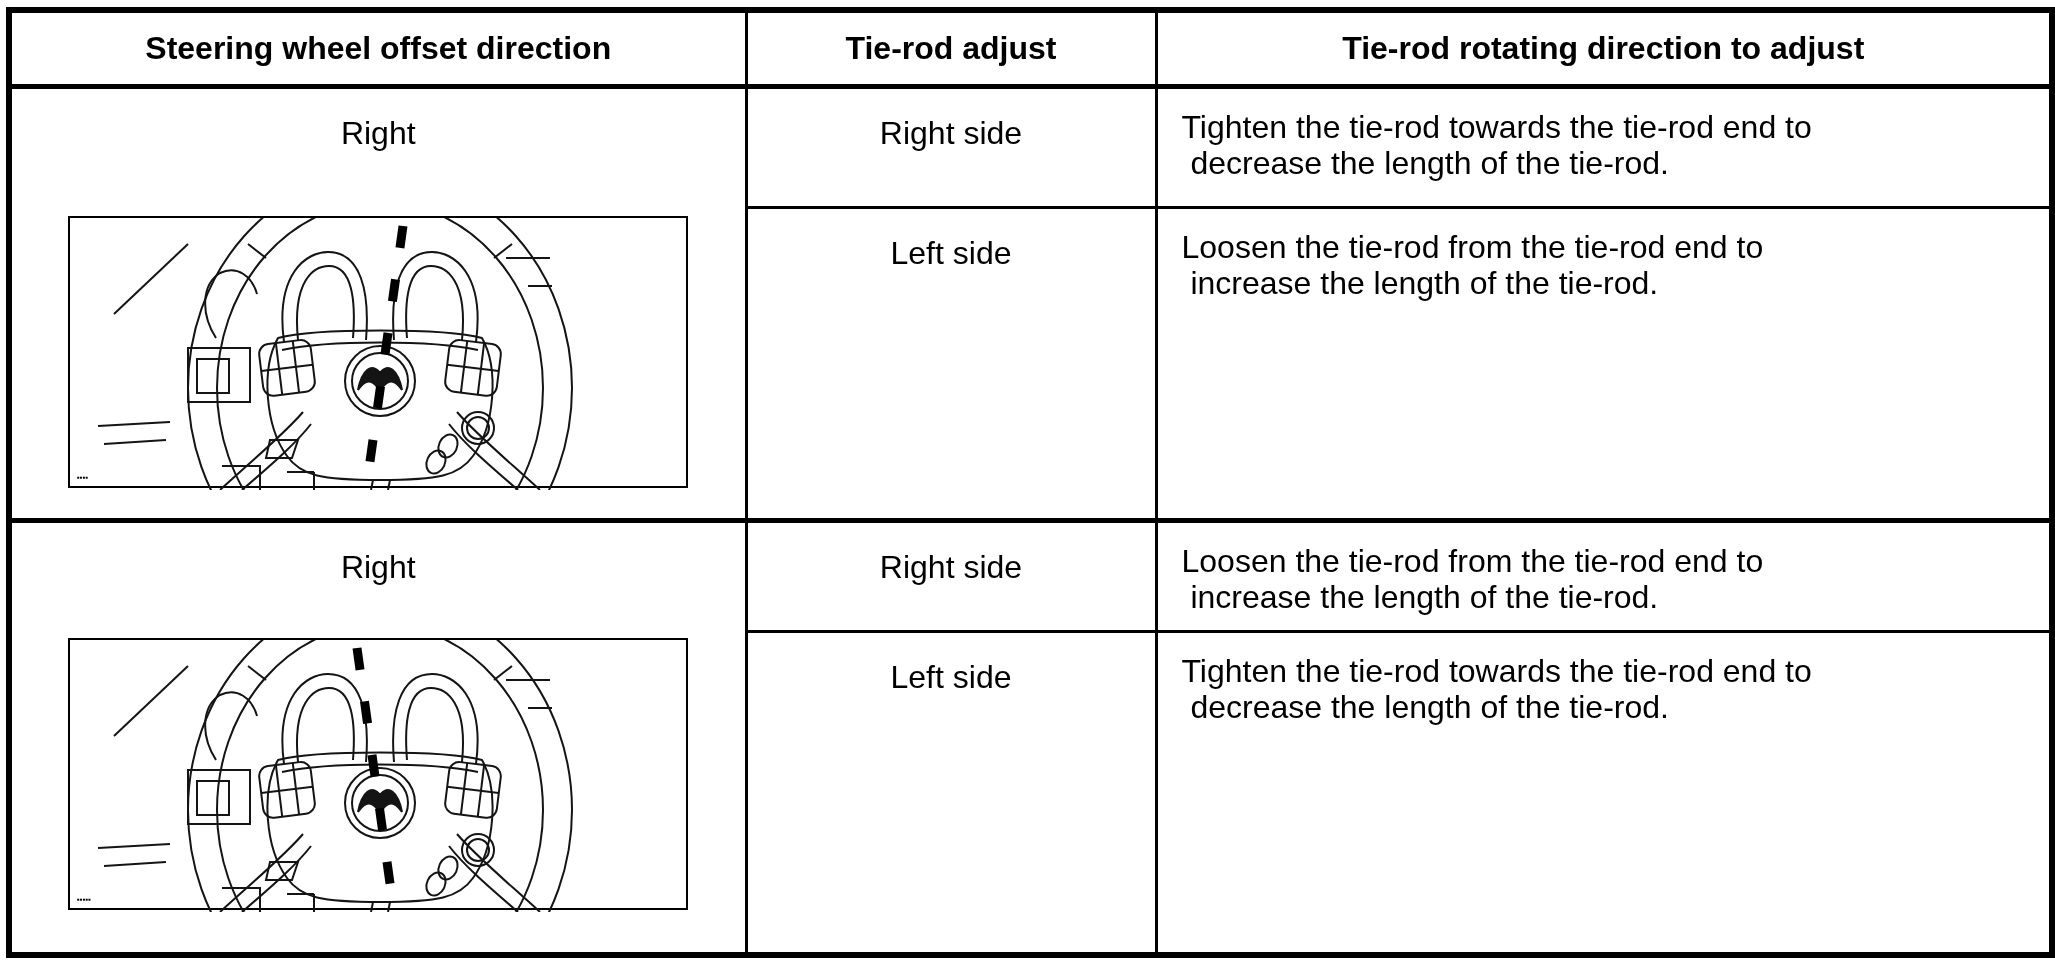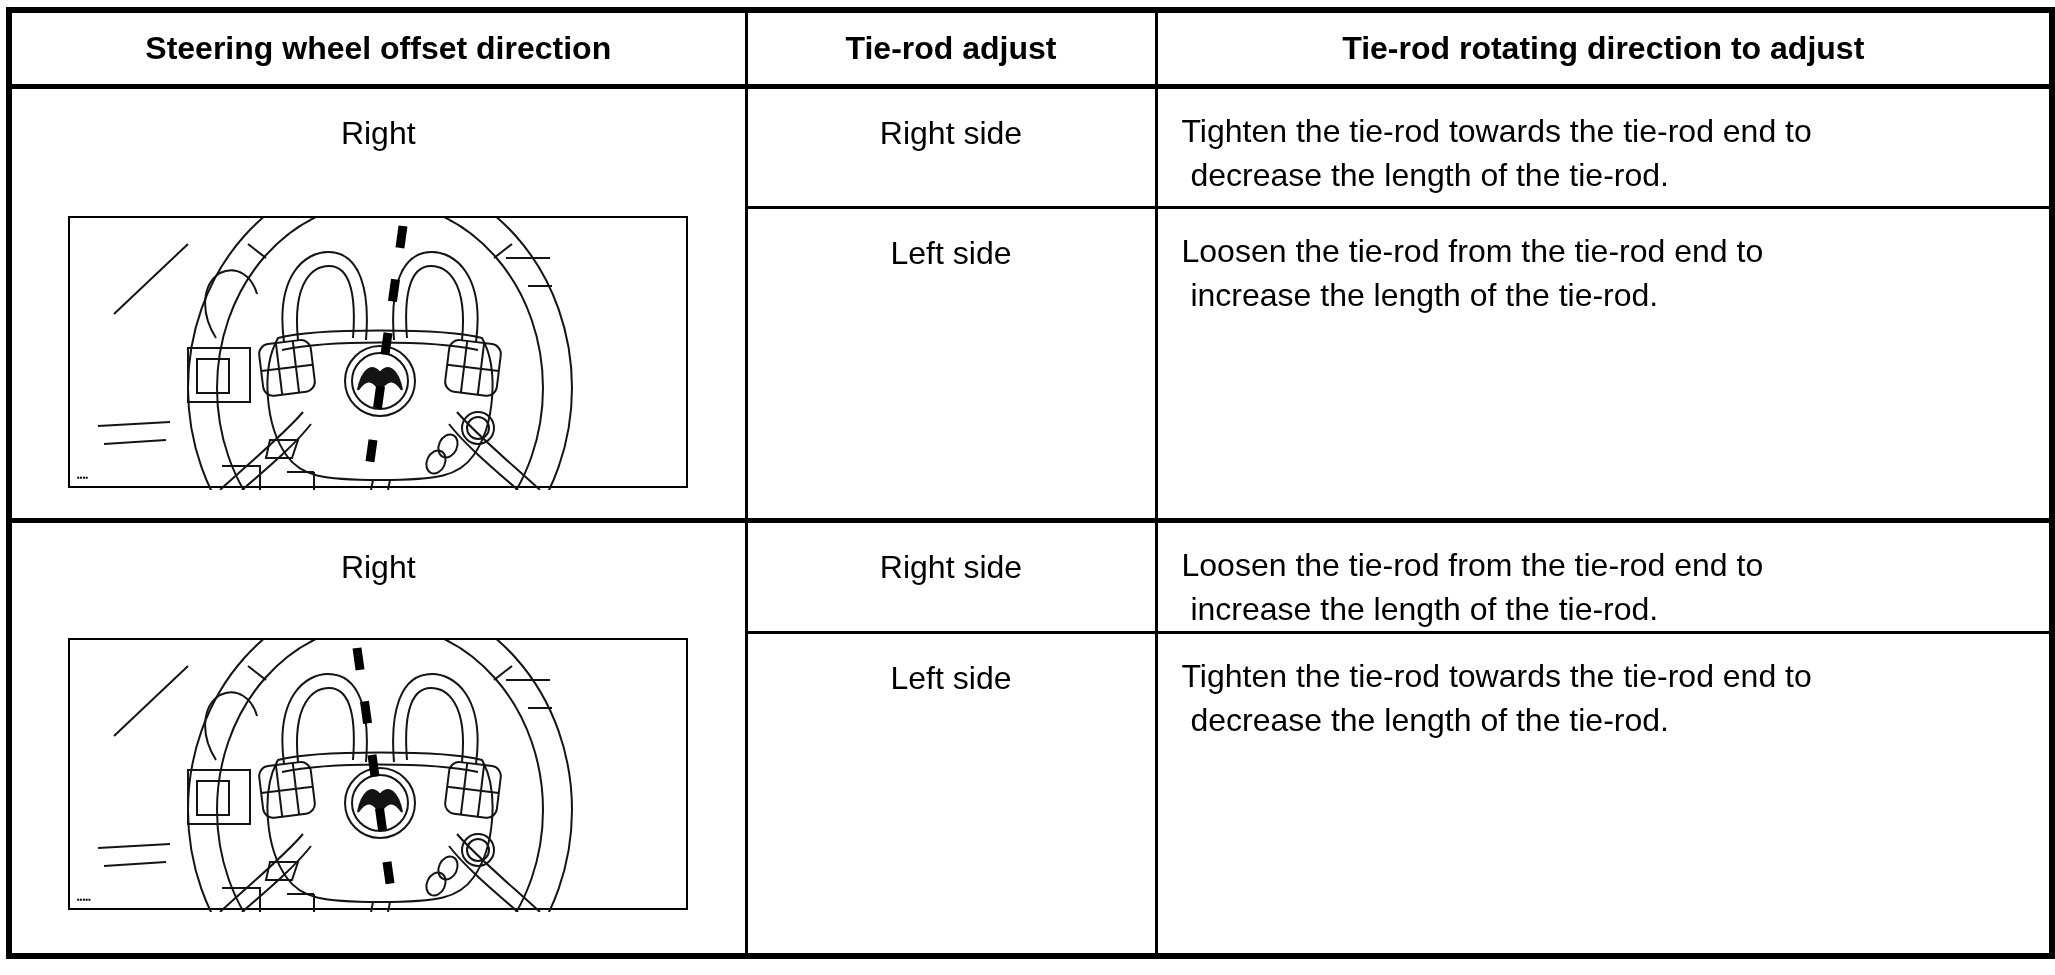--- a/index.html
+++ b/index.html
@@ -22,21 +22,21 @@
   tr.main-row-start td { border-top-width: 5px; }
 
   .manual th {
     height: 76px; font-size: 32px; font-weight: bold;
     text-align: center; vertical-align: middle;
   }
   td.side-cell {
     font-size: 32px; text-align: center; padding-top: 26px; margin-left: 40px;
   }
   td.instruction-cell {
-    font-size: 32px; line-height: 44px;
+    font-size: 32px; line-height: 36px;
     padding: 20px 18px 0 24px; white-space: pre-wrap;
   }
   tr.sub-a td { height: 121px; }
   tr.sub-b-1 td { height: 313px; }
   tr.sub-a-2 td { height: 111px; }
   tr.sub-b-2 td { height: 324px; }
 
   td.figure-cell { vertical-align: top; }
   .dir-label {
     font-size: 32px; text-align: center; margin-top: 26px;

